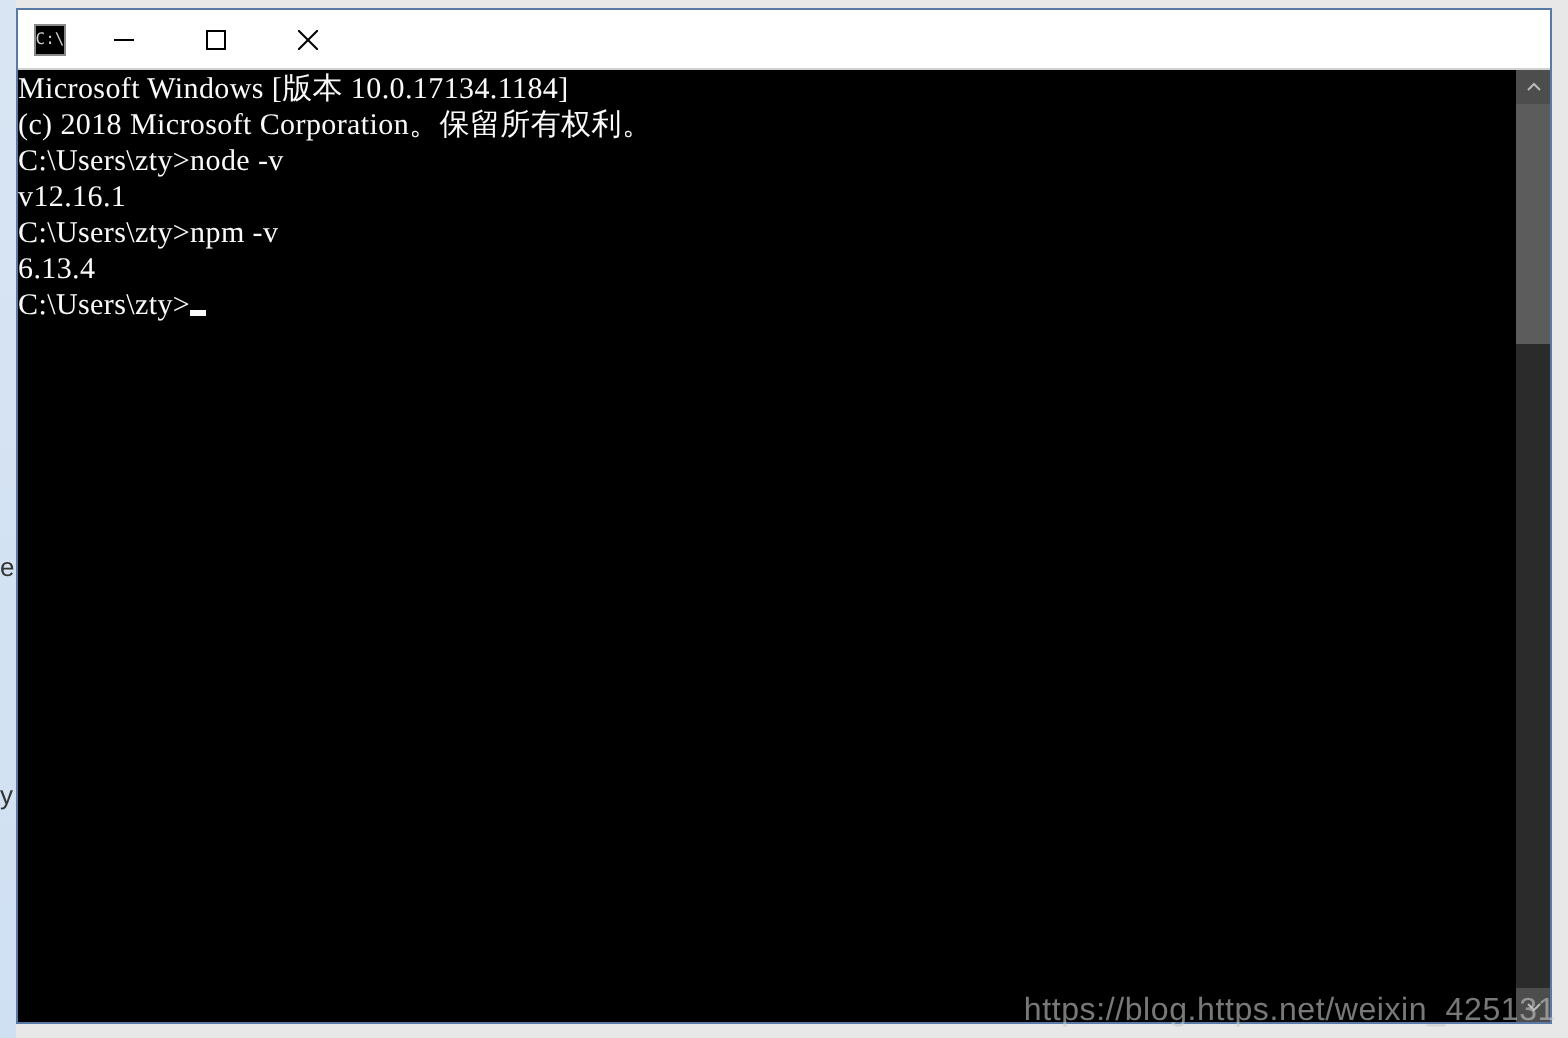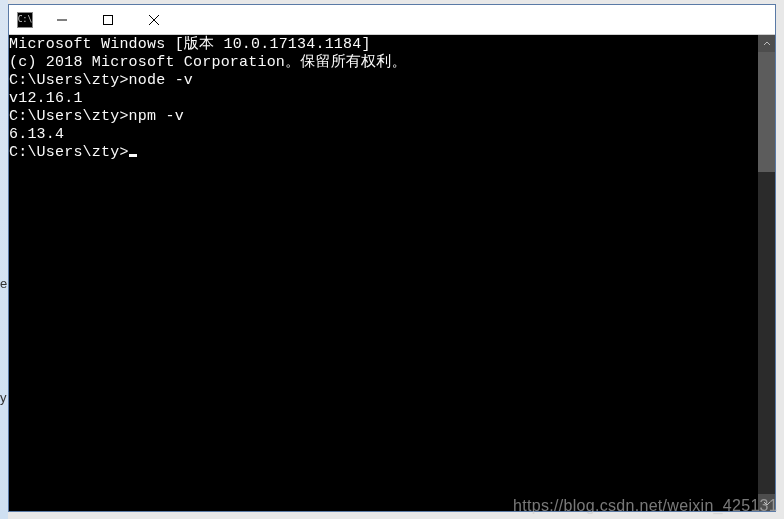--- a/index.html
+++ b/index.html
@@ -69,21 +69,21 @@
   .client {
     flex: 1;
     display: flex;
     background: #000;
     position: relative;
   }
   .terminal {
     flex: 1;
     background: #000;
     color: #fafafa;
-    font-family: Liberation Mono, monospace;
+    font-family: Liberation Serif, serif;
     font-size: 15px;
     line-height: 18px;
     padding: 1px 0 0 0;
     white-space: pre;
     overflow: hidden;
     letter-spacing: 0.2px;
   }
   .terminal .line { display: block; }
   .cursor {
     display: inline-block;
@@ -189,13 +189,13 @@
       </div>
       <div class="sb-btn">
         <svg width="8" height="8" viewBox="0 0 8 8">
             <polyline points="1,3 4,6 7,3" fill="none" stroke="#bbb" stroke-width="1"></polyline>
           </svg>
       </div>
     </div>
   </div>
 </div>
 
-<div class="watermark">https://blog.csdn.net/weixin_425131</div>
+<div class="watermark">https://blog.https.net/weixin_425131</div>
 
 </body></html>

